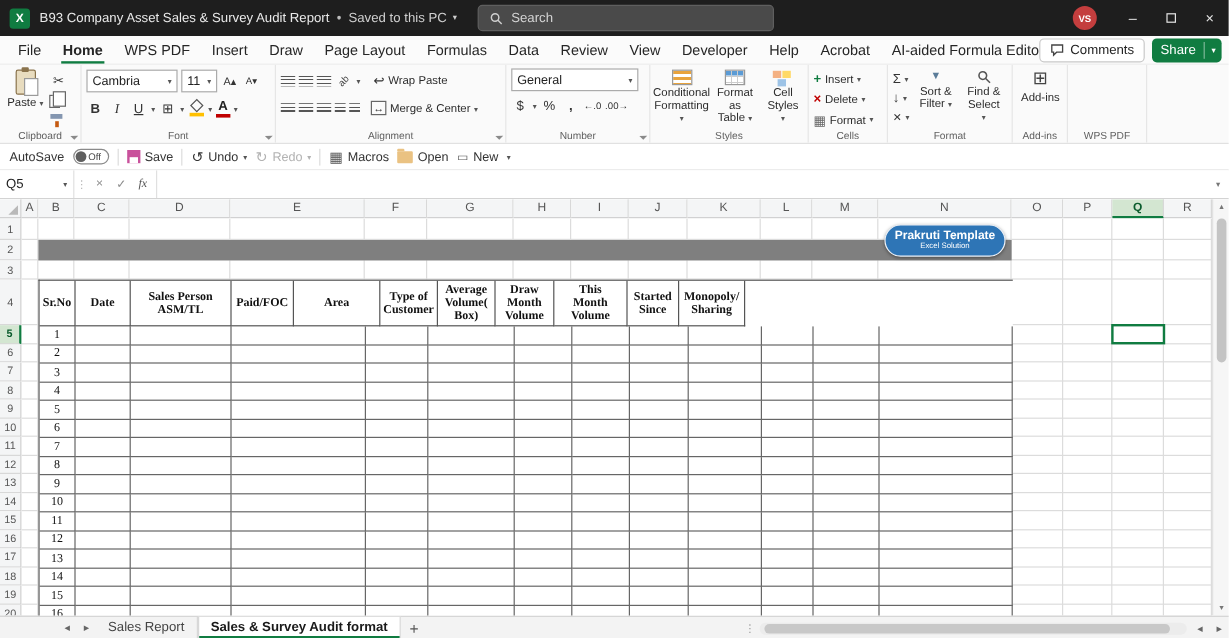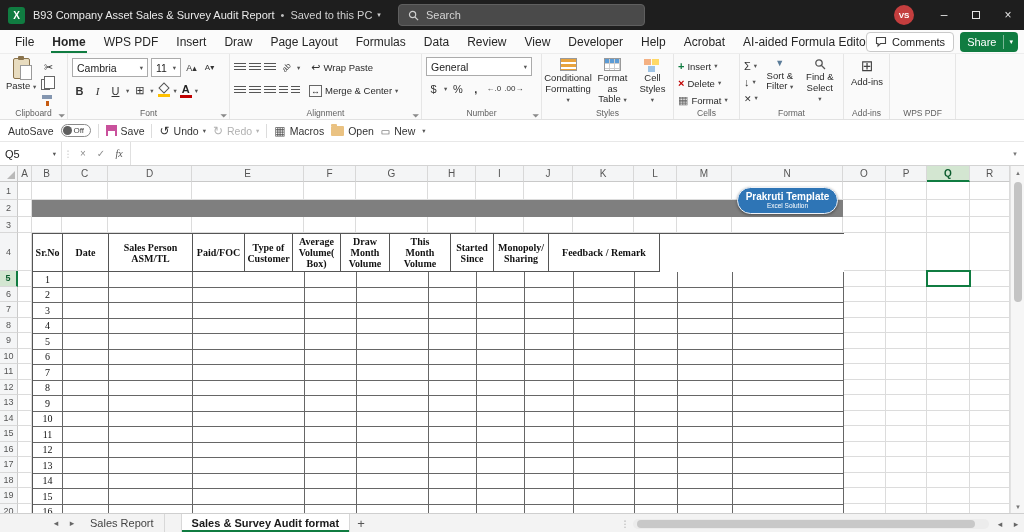--- a/index.html
+++ b/index.html
@@ -150,21 +150,21 @@
   .sel{position:absolute;left:908px;top:88px;width:45px;height:17px;border:2px solid var(--accent-green);z-index:4;}
   .vscroll{position:absolute;right:0;top:0;width:14px;height:347px;background:#f6f6f6;border-left:1px solid #e2e2e2;z-index:5;}
   .vs-up,.vs-down{position:absolute;left:0;width:14px;height:13px;display:flex;align-items:center;justify-content:center;font-size:6px;color:#777;}
   .vs-up{top:0;} .vs-down{bottom:0;}
   .vs-thumb{position:absolute;left:3px;top:16px;width:8px;height:120px;background:#c4c4c4;border-radius:4px;}
 
   
   .tabbar{height:19px;background:#f3f3f3;border-top:1px solid #cfcfcf;display:flex;align-items:stretch;font-size:11px;position:relative;padding-left:48px;}
   .tb-nav{width:16px;display:flex;align-items:center;justify-content:center;color:#666;font-size:9px;}
   .sheettab{display:flex;align-items:center;padding:0 10px;color:#444;border-right:1px solid #d8d8d8;white-space:nowrap;position:relative;}
-  .sheettab.active{background:#fff;font-weight:bold;color:#1a1a1a;border-left:1px solid #d8d8d8;margin-left:16px;}
+  .sheettab.active{background:#fff;font-weight:bold;color:#1a1a1a;border-left:1px solid #d8d8d8;}
   .sheettab.active::after{content:"";position:absolute;left:0;right:0;bottom:0;height:2px;background:var(--accent-green);}
   .tb-add{width:22px;display:flex;align-items:center;justify-content:center;color:#555;font-size:13px;}
   .hscroll{position:absolute;right:0;top:0;height:19px;width:404px;display:flex;align-items:center;}
   .hs-handle{color:#9a9a9a;font-size:9px;width:10px;text-align:center;}
   .hs-track{flex:1;height:10px;background:#ececec;border-radius:5px;position:relative;margin:0 3px;}
   .hs-thumb{position:absolute;left:4px;right:14px;top:1px;height:8px;background:#c8c8c8;border-radius:4px;}
 </style>
 </head>
 <body>
 
@@ -508,36 +508,36 @@
         <span class="badge-l1">Prakruti Template</span>
         <span class="badge-l2">Excel Solution</span>
       </div>
       <div class="xtable">
         <div class="xthead">
           <div class="xth" style="width:30px">Sr.No</div>
           <div class="xth" style="width:46px">Date</div>
           <div class="xth" style="width:84px">Sales Person
 ASM/TL</div>
           <div class="xth" style="width:52px">Paid/FOC</div>
+          <div class="xth" style="width:72px">Area</div>
           <div class="xth" style="width:48px">Type of
 Customer</div>
           <div class="xth" style="width:48px">Average
 Volume(
 Box)</div>
           <div class="xth" style="width:49px">Draw
 Month
 Volume</div>
           <div class="xth" style="width:61px">This
 Month
 Volume</div>
           <div class="xth" style="width:43px">Started
 Since</div>
           <div class="xth" style="width:55px">Monopoly/
 Sharing</div>
-          <div class="xth" style="width:111px">Feedback / Remark</div>
         </div>
         <div id="table-body">
             <div class="xtrow">
               <div class="xtd" style="width: 30px;">1</div>
               <div class="xtd" style="width: 46px;"></div>
               <div class="xtd" style="width: 84px;"></div>
               <div class="xtd" style="width: 112px;"></div>
               <div class="xtd" style="width: 52px;"></div>
               <div class="xtd" style="width: 72px;"></div>
               <div class="xtd" style="width: 48px;"></div>

